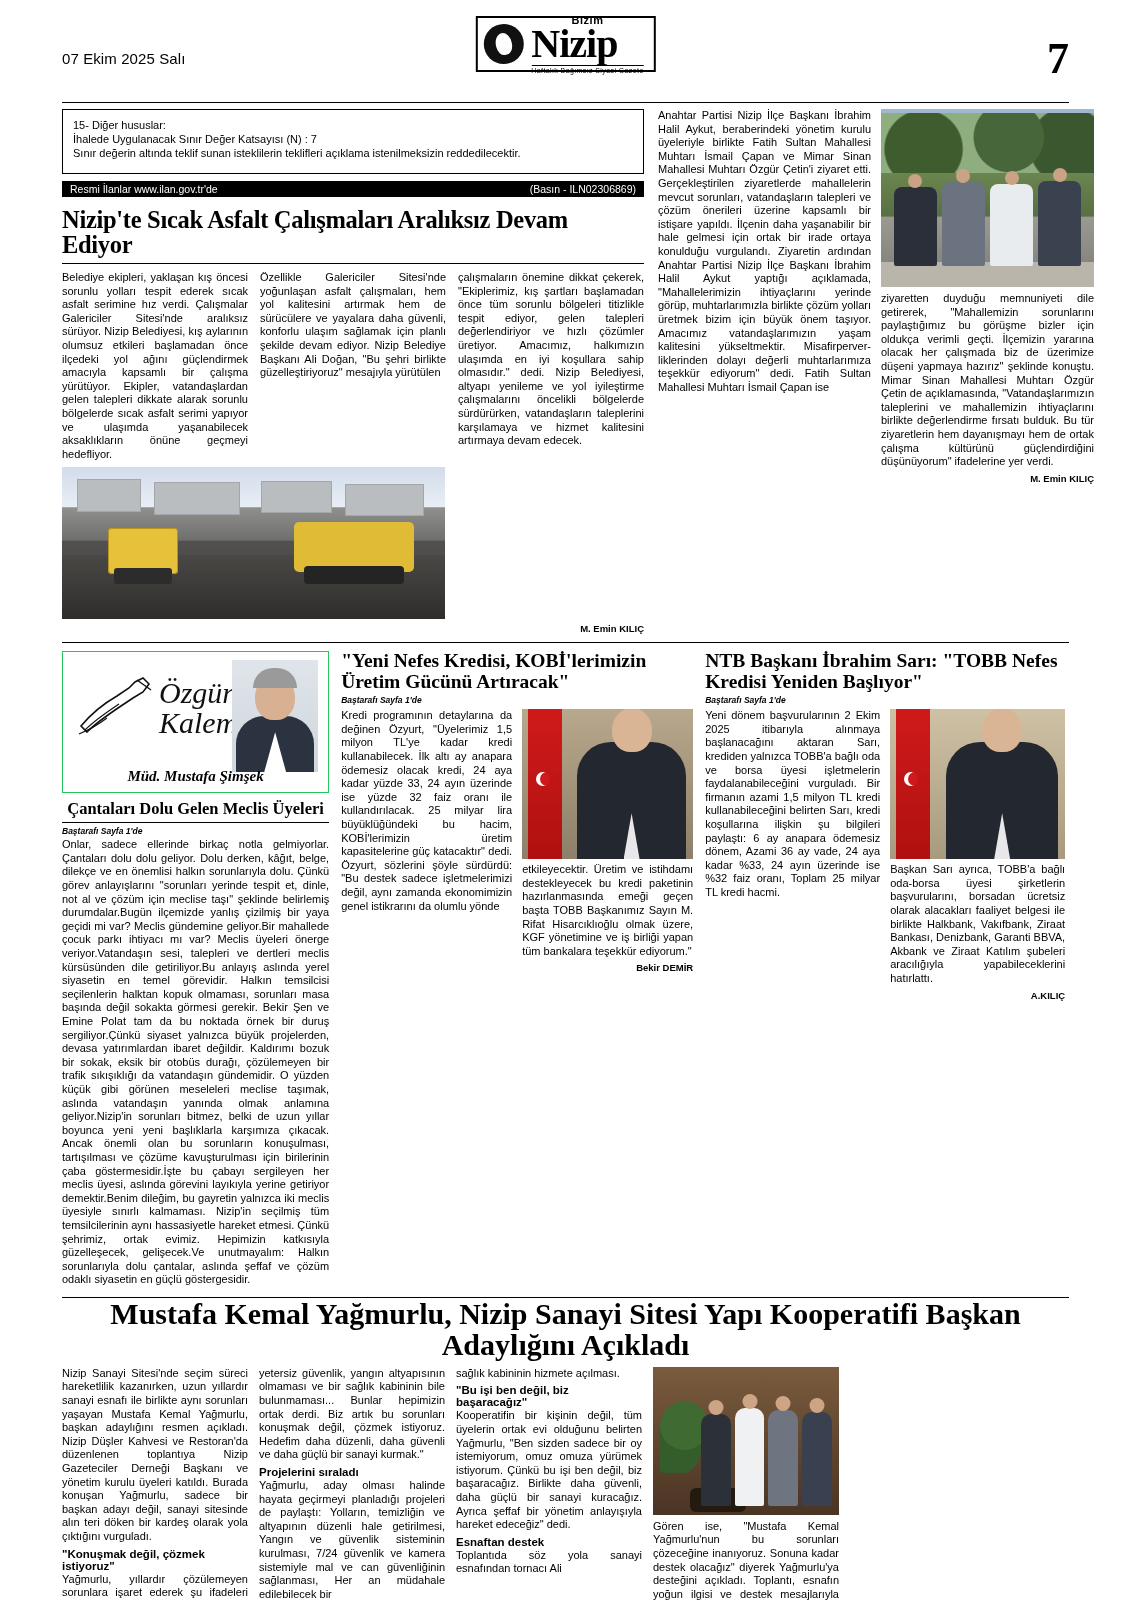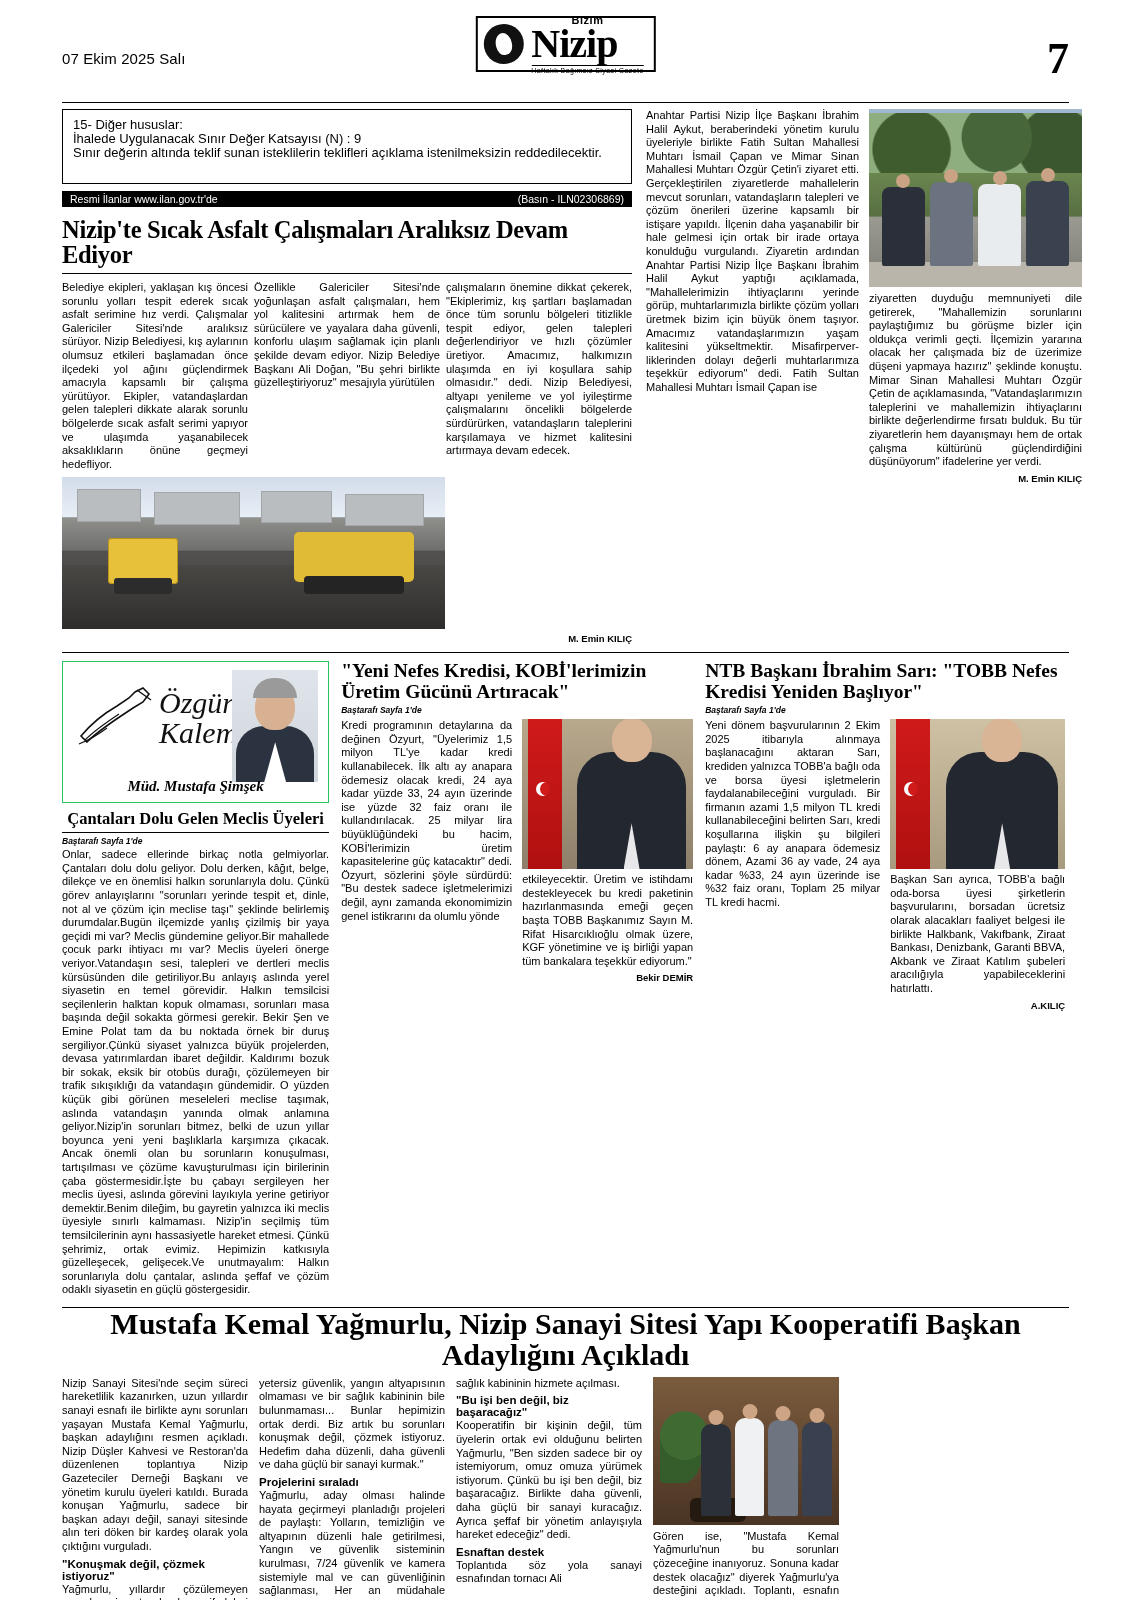--- a/index.html
+++ b/index.html
@@ -145,22 +145,22 @@
   .top-section {
     display: flex;
     gap: 14px;
     margin-top: 6px;
   }
   .top-left { width: 583px; }
   .top-right { width: 436px; }
 
   .tender-box {
     border: 1px solid #000;
-    padding: 8px 10px 23px 10px;
-    font-size: 13px;
+    padding: 8px 10px 13px 10px;
+    font-size: 11px;
     line-height: 14px;
   }
   .tender-box p { margin: 0; }
   .tender-footer {
     display: flex;
     justify-content: space-between;
     background: #000;
     color: #fff;
     font-size: 10.5px;
     padding: 2px 8px;
@@ -170,21 +170,21 @@
 
   .asphalt-head {
     font-size: 24.5px;
     margin: 10px 0 7px 0;
     border-bottom: 1.5px solid #000;
     padding-bottom: 6px;
     letter-spacing: -.3px;
   }
   .asphalt-cols {
     display: flex;
-    gap: 6px;
+    gap: 12px;
   }
   .asphalt-cols .c { width: 186px; }
   .asphalt-photo {
     width: 383px;
     height: 152px;
     margin-top: 6px;
     border: 0;
     position: relative;
     overflow: hidden;
     background: linear-gradient(#c8d4e2 0%, #c8d4e2 26%, #8f8f8c 27%, #6f6f6d 48%, #53514f 49%, #3e3c3a 100%);
@@ -377,21 +377,21 @@
     <div class="page-number">7</div>
   </div>
   <div class="rule"></div>
 
   <div class="top-section">
 
     <div class="top-left">
 
       <div class="tender-box">
         <p class="t">15- Diğer hususlar:</p>
-        <p class="t">İhalede Uygulanacak Sınır Değer Katsayısı (N) : 9</p>
+        <p class="t">İhalede Uygulanacak Sınır Değer Katsayısı (N) : 7</p>
         <p class="t">Sınır değerin altında teklif sunan isteklilerin teklifleri açıklama istenilmeksizin reddedilecektir.</p>
       </div>
       <div class="tender-footer">
         <span>Resmi İlanlar www.ilan.gov.tr'de</span>
         <span class="right">(Basın - ILN02306869)</span>
       </div>
 
       <h2 class="headline asphalt-head">Nizip'te Sıcak Asfalt Çalışmaları Aralıksız Devam Ediyor</h2>
 
       <div class="asphalt-cols">

